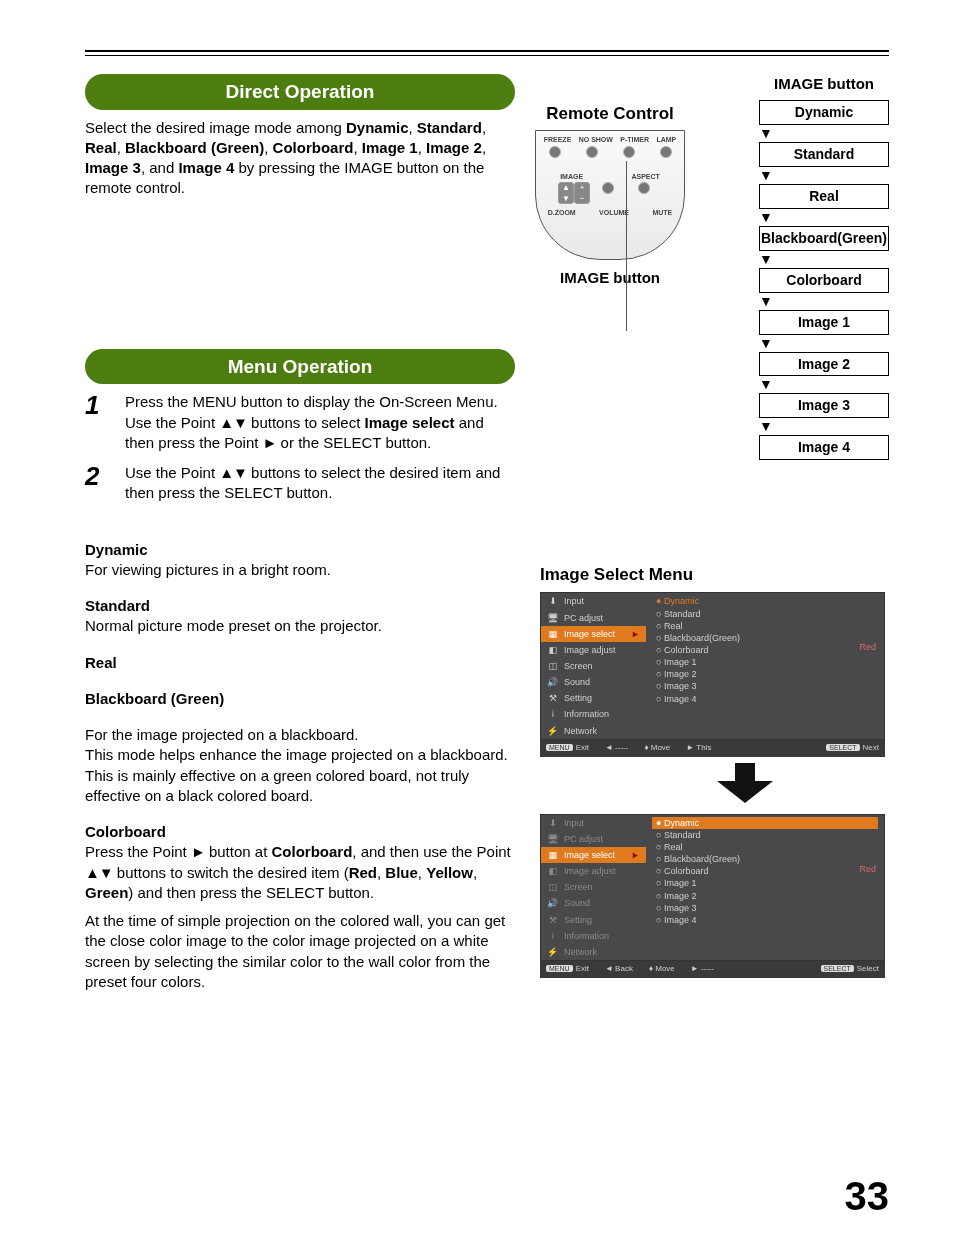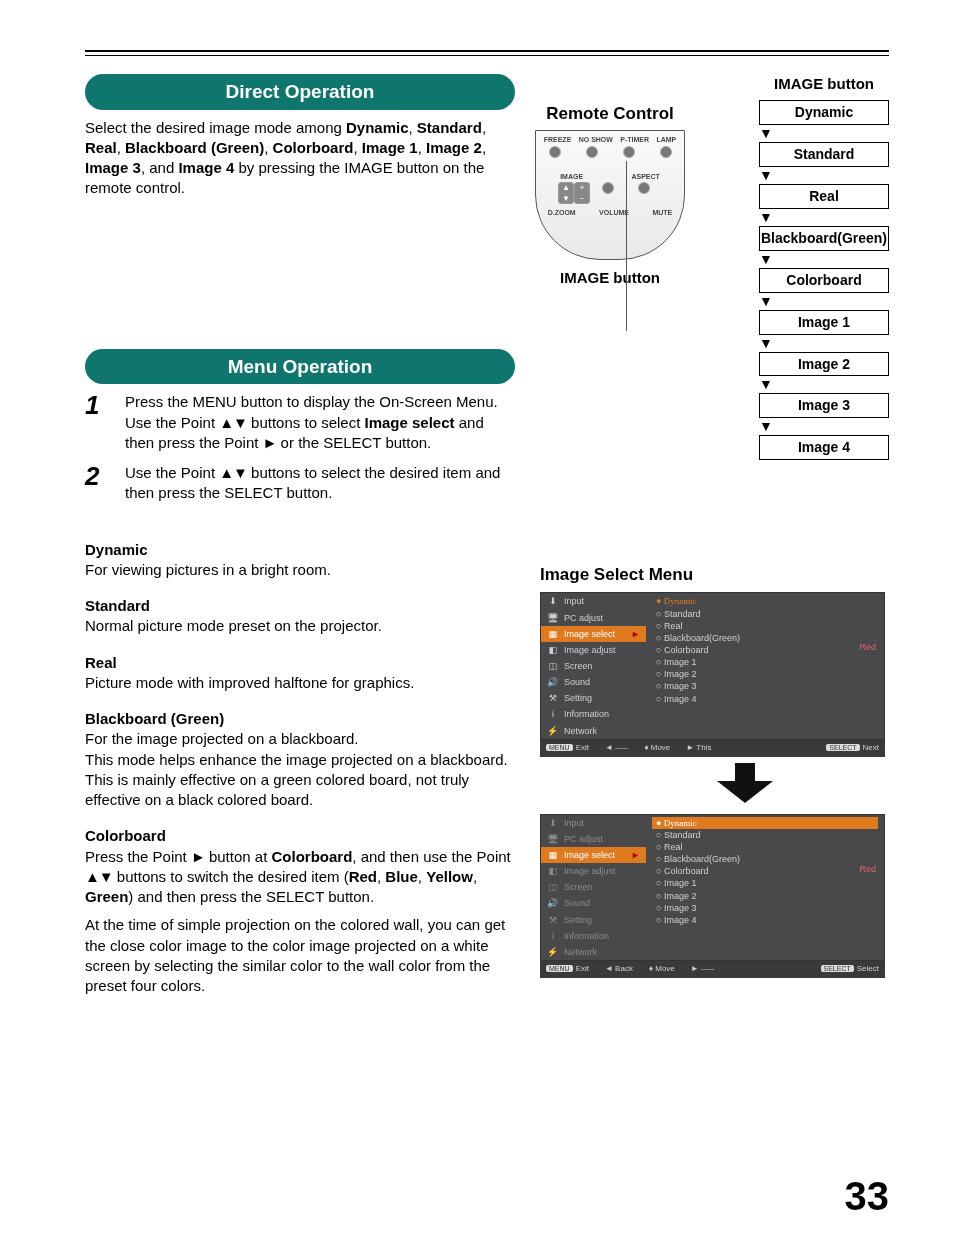--- a/index.html
+++ b/index.html
@@ -33,21 +33,21 @@
     font-weight: bold;
     padding: 6px 0;
     margin-bottom: 14px;
   }
 
   .two-col { display: flex; gap: 20px; }
   .left   { width: 430px; }
   .right  { flex: 1; display: flex; gap: 10px; align-items: flex-start; }
 
   .pill {
-    background: #0f766e;
+    background: #4d7c0f;
     color: #fff;
     border-radius: 999px;
     text-align: center;
     font-size: 19px;
     font-weight: bold;
     padding: 5px 0;
     margin-bottom: 8px;
   }
 
   .para { }
@@ -90,21 +90,21 @@
     width: 345px; background:#49494c; border:1px solid #333;
     font-size:9px; color:#cfcfcf; display:flex; position:relative;
   }
   .osd-sidebar { width:105px; background:#49494c; }
   .osd-item { display:flex; align-items:center; gap:5px; padding:2px 6px; }
   .osd-item.sel { background:#e07a1e; color:#fff; }
   .osd-item.dim { color:#8a8a8a; }
   .osd-icon { width:12px;height:12px;display:inline-flex;align-items:center;justify-content:center;font-size:9px; }
   .osd-main { flex:1; padding:2px 6px; position:relative; }
   .osd-row { padding:0 0 0 4px; }
-  .osd-row.active { color:#e07a1e;font-family:Liberation Serif, serif; }
+  .osd-row.active { color:#e07a1e; }
   .osd-row.active.bar { background:#e07a1e; color:#fff; padding-left:4px; }
   .osd-side-red { position:absolute; right:8px; top:48px; color:#d66; font-size:9px; }
   .osd-footer {
     width:345px; background:#3a3a3d; color:#cfcfcf; font-size:8px;
     display:flex; gap:16px; padding:3px 6px; align-items:center;
   }
   .osd-footer .kbd { background:#ddd;color:#333;border-radius:2px;padding:0 3px;font-size:7px;margin-right:3px;}
   .big-down-arrow { text-align:center; margin:6px 0 6px 60px; }
   .big-down-arrow svg { width:60px; height:40px; }
 
@@ -221,25 +221,24 @@
           <div class="def-block">
             <span class="bold">Dynamic</span>
             <p style="white-space: pre-line;">For viewing pictures in a bright room.</p>
           </div>
           <div class="def-block">
             <span class="bold">Standard</span>
             <p style="white-space: pre-line;">Normal picture mode preset on the projector.</p>
           </div>
           <div class="def-block">
             <span class="bold">Real</span>
-            <p style="white-space: pre-line;">Picture mode with improved halftone for graphics.</p>
           </div>
           <div class="def-block">
             <span class="bold">Blackboard (Green)</span>
-            <p style="white-space: pre-line;">For the image projected on a blackboard.
+            <p style="white-space: pre-line; margin-top: 16px;">For the image projected on a blackboard.
 This mode helps enhance the image projected on a blackboard. This is mainly effective on a green colored board, not truly effective on a black colored board.</p>
           </div>
         </div>
 
       <div class="def-block">
         <span class="bold">Colorboard</span>
         <p>
           <span>Press the Point </span><span class="triangles">►</span><span> button at </span><span class="bold" style="display:inline;">Colorboard</span><span>, and then use the Point </span><span class="triangles">▲▼</span><span> buttons to switch the desired item (</span><span id="cb-colors"><span class="bold" style="display: inline;">Red</span>, <span class="bold" style="display: inline;">Blue</span>, <span class="bold" style="display: inline;">Yellow</span>, <span class="bold" style="display: inline;">Green</span></span><span>) and then press the SELECT button.</span>
         </p>
         <p style="margin-top:8px">At the time of simple projection on the colored wall, you can get the close color image to the color image projected on a white screen by selecting the similar color to the wall color from the preset four colors.</p>

